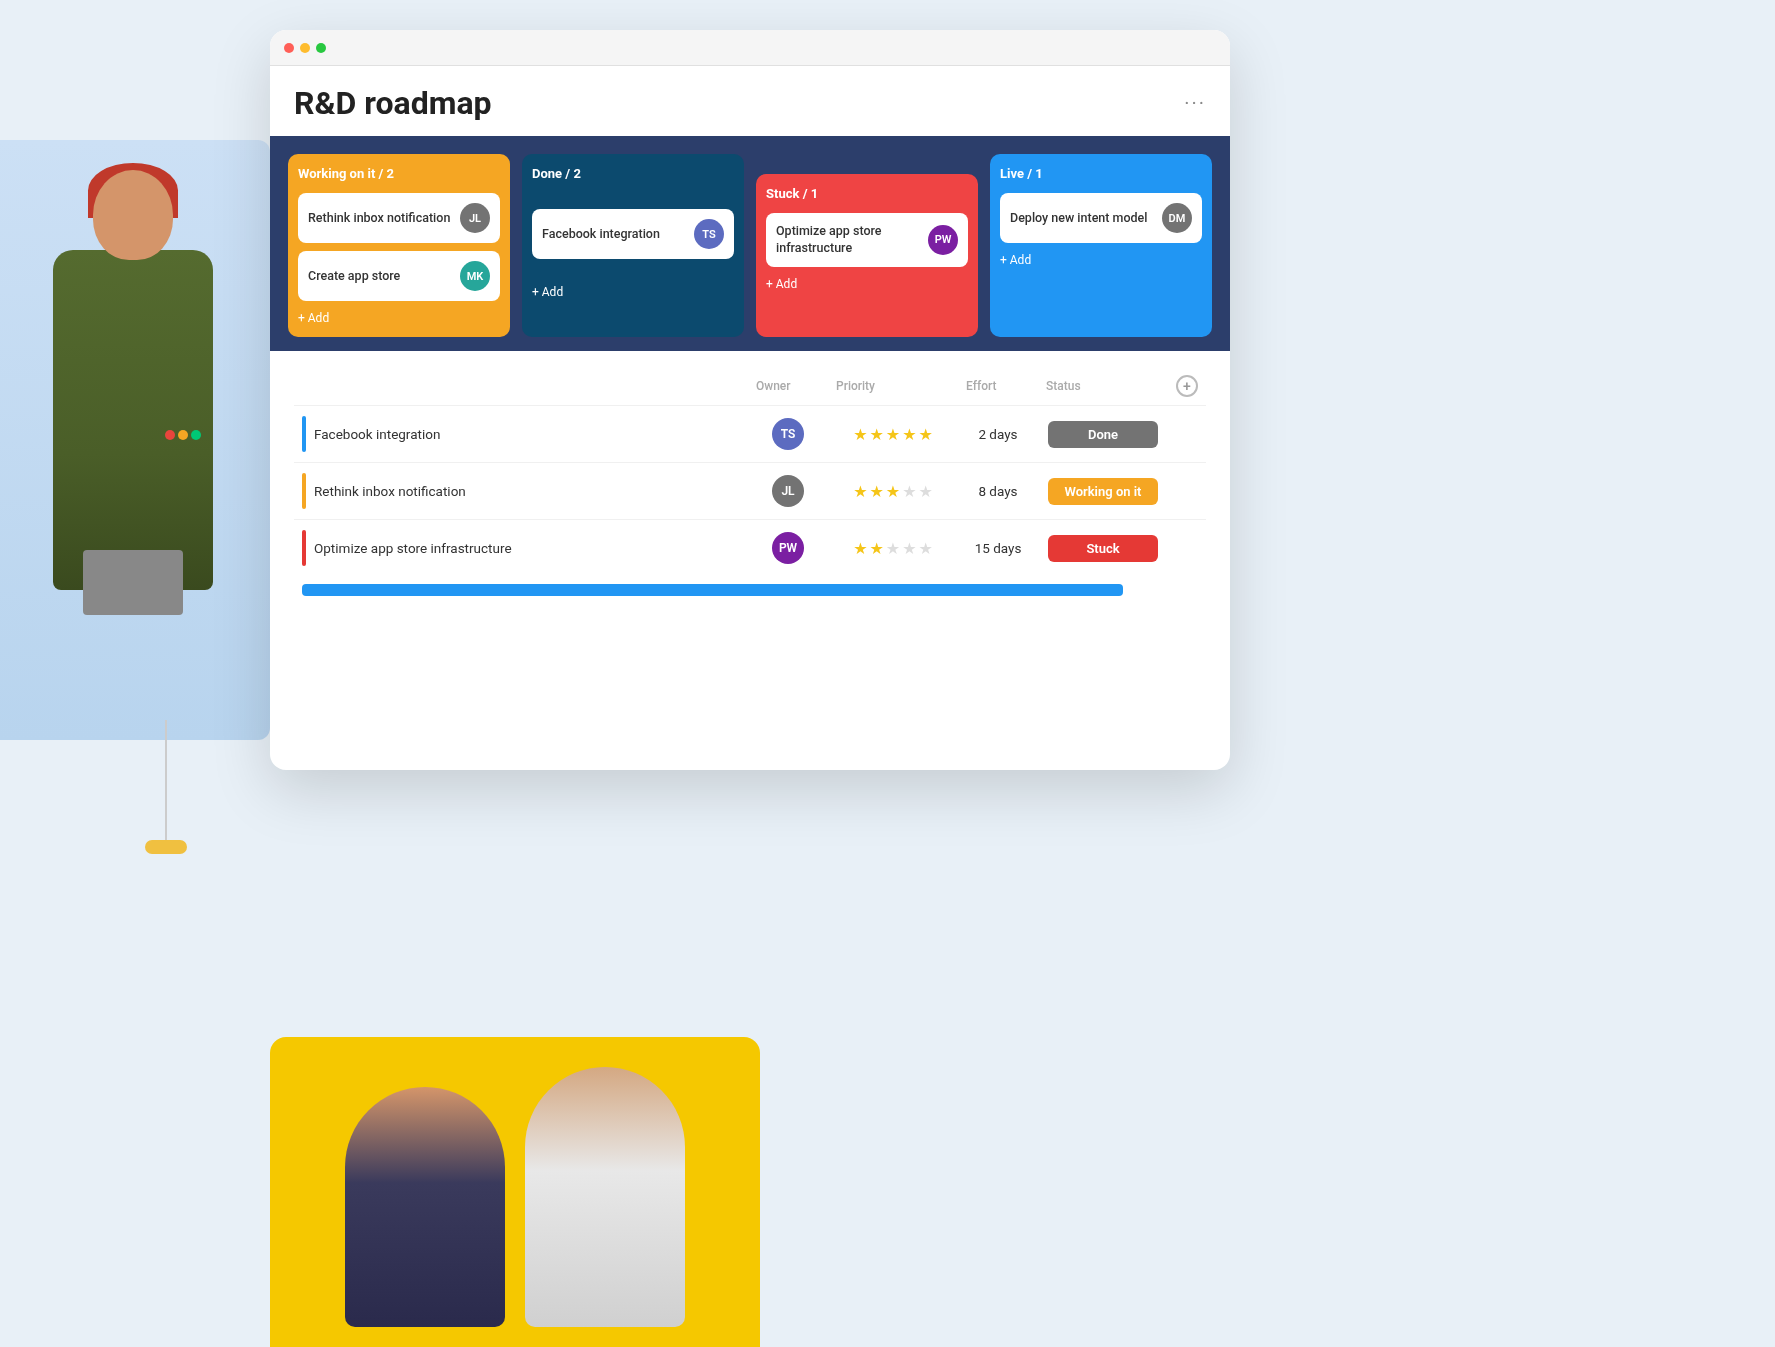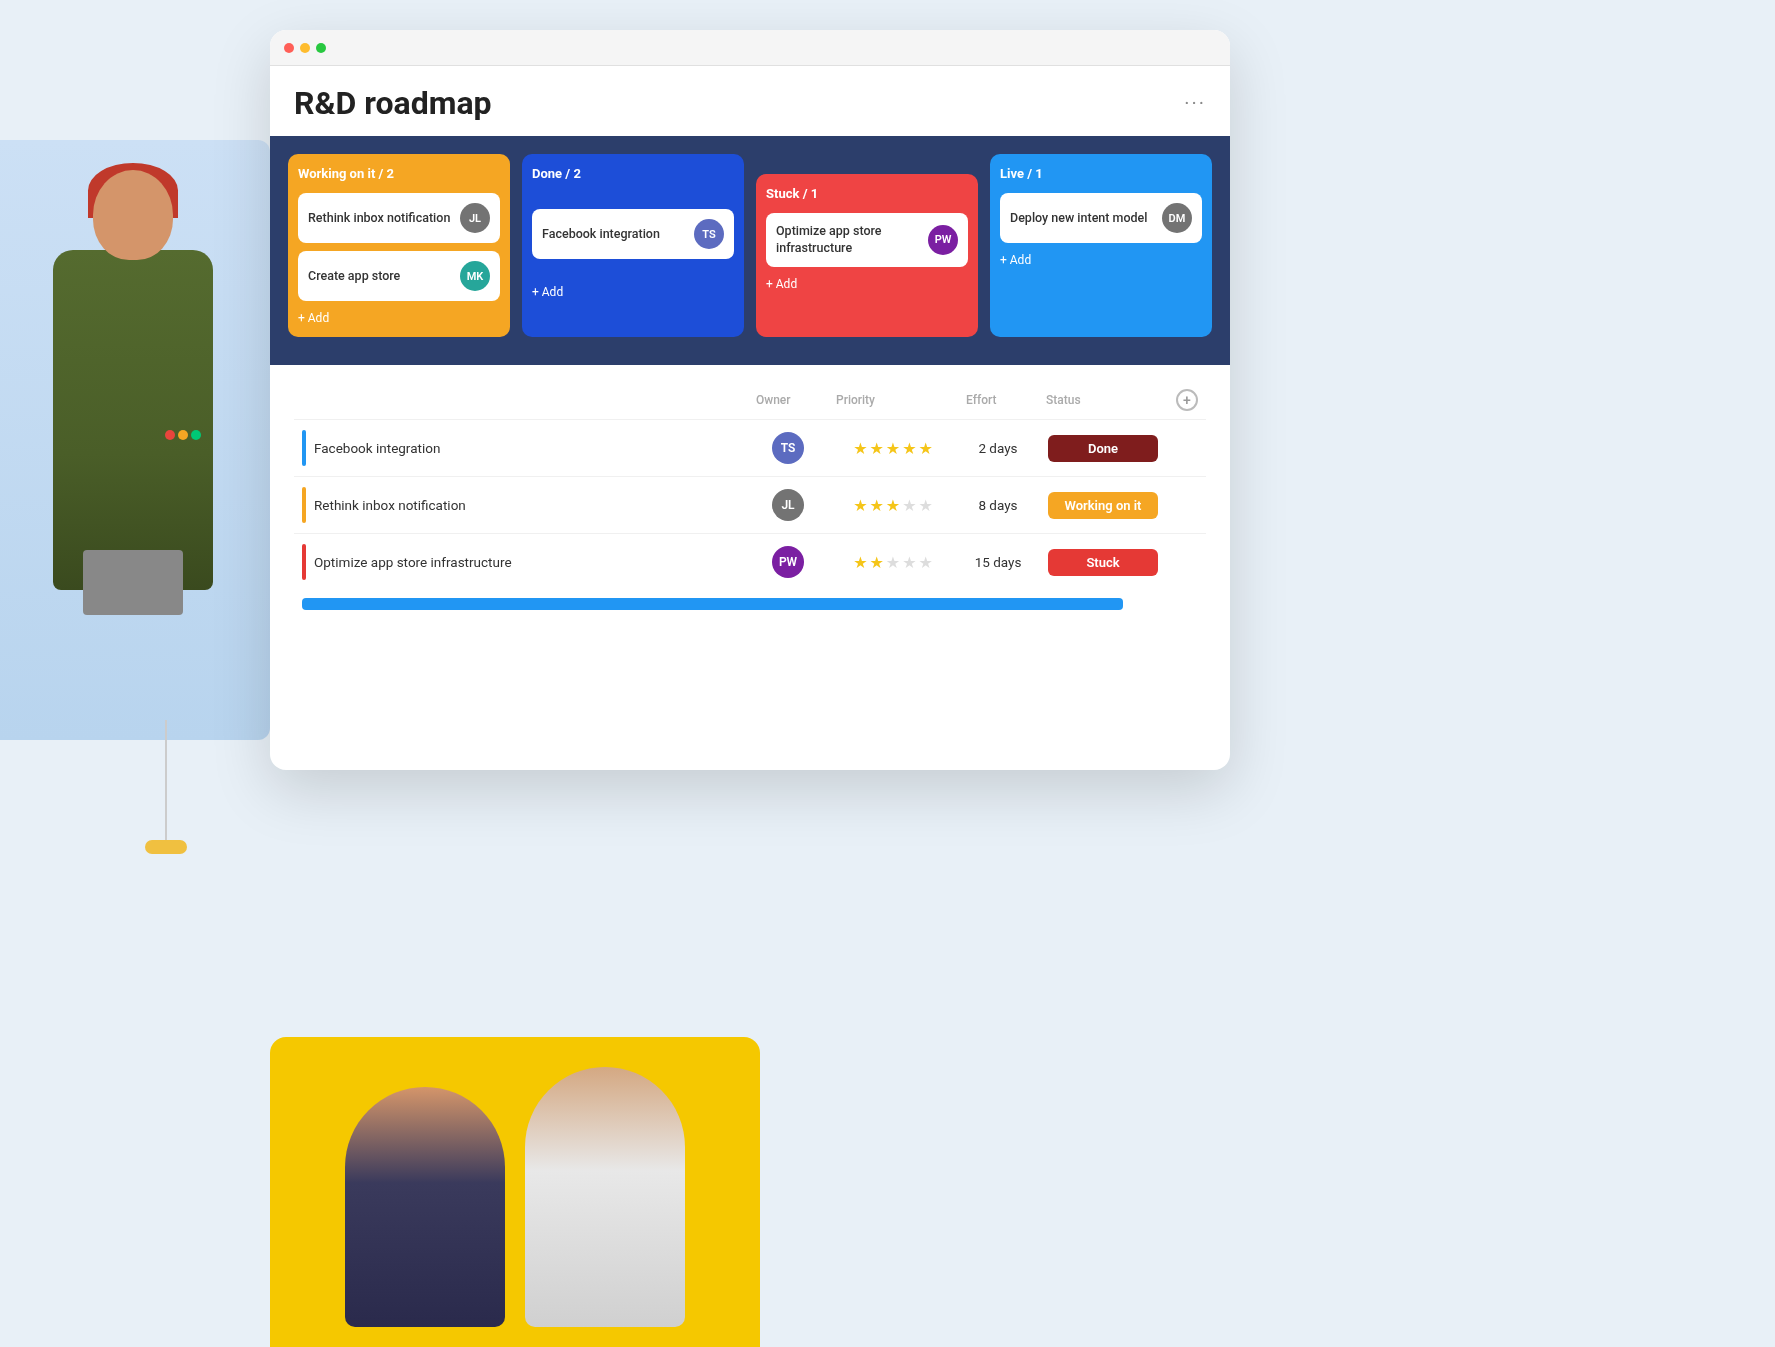--- a/index.html
+++ b/index.html
@@ -134,37 +134,37 @@
     .more-btn {
       font-size: 20px;
       color: #888;
       cursor: pointer;
       letter-spacing: 2px;
     }
 
     
     .kanban-section {
       background: #2c3e6b;
-      padding: 18px 18px 28px;
+      padding: 18px 18px 14px;
       display: flex;
       gap: 12px;
     }
 
     .kanban-column {
       flex: 1;
       border-radius: 10px;
       padding: 12px 10px 10px;
       display: flex;
       flex-direction: column;
       gap: 8px;
       min-width: 0;
     }
 
     .col-working { background: #f5a623; }
-    .col-done { background: #1d4ed8; gap: 24px; }
+    .col-done { background: #0c4a6e; gap: 24px; }
     .col-stuck { background: #ef4444; margin-top: 20px; }
     .col-live { background: #2196f3; }
 
     .col-header {
       font-size: 13px;
       font-weight: 700;
       color: #fff;
       margin-bottom: 4px;
     }
 
@@ -317,21 +317,21 @@
       padding: 6px 14px;
       font-size: 13px;
       font-weight: 600;
       color: #fff;
       text-align: center;
       display: block;
       margin: 0 auto;
       width: 110px;
     }
 
-    .badge-done { background: #7f1d1d; }
+    .badge-done { background: #737373; }
     .badge-working { background: #f5a623; }
     .badge-stuck { background: #e53935; }
 
     .plus-circle {
       width: 22px;
       height: 22px;
       border-radius: 50%;
       border: 2px solid #bbb;
       display: flex;
       align-items: center;

